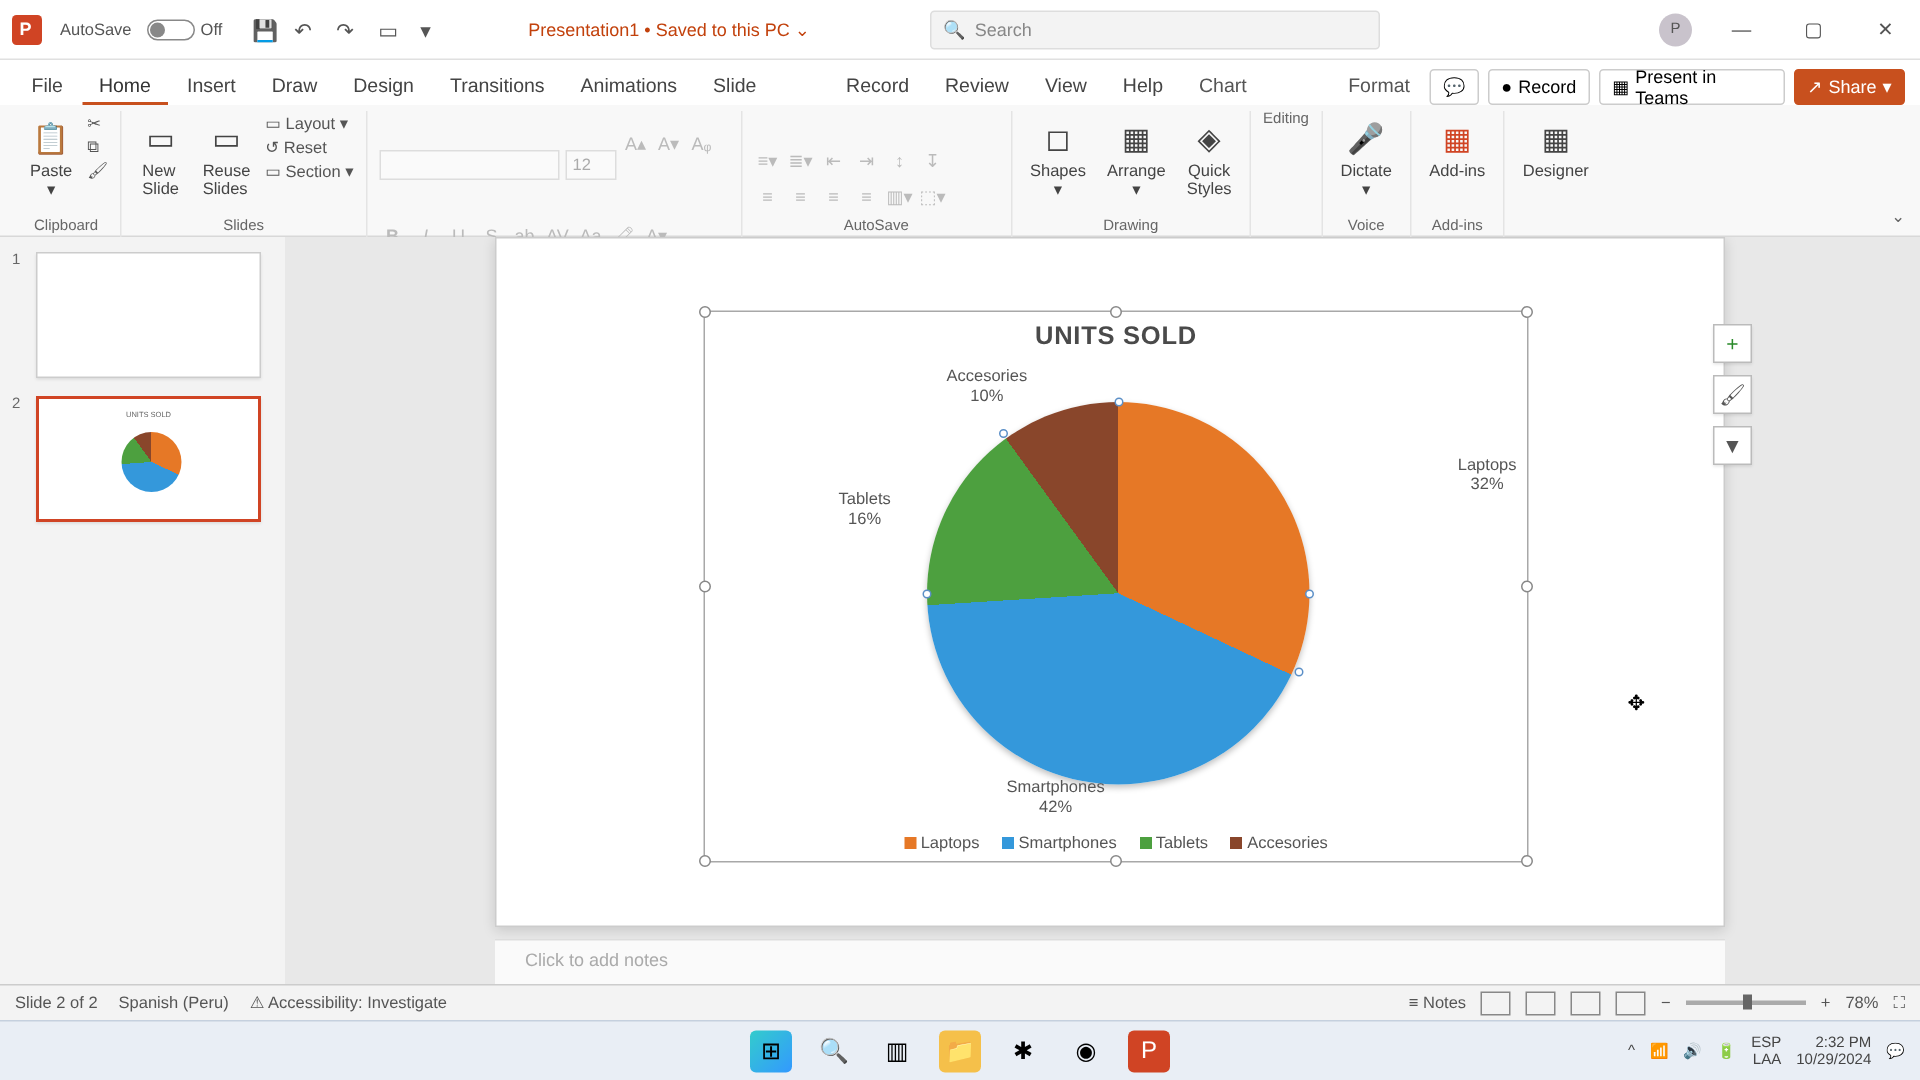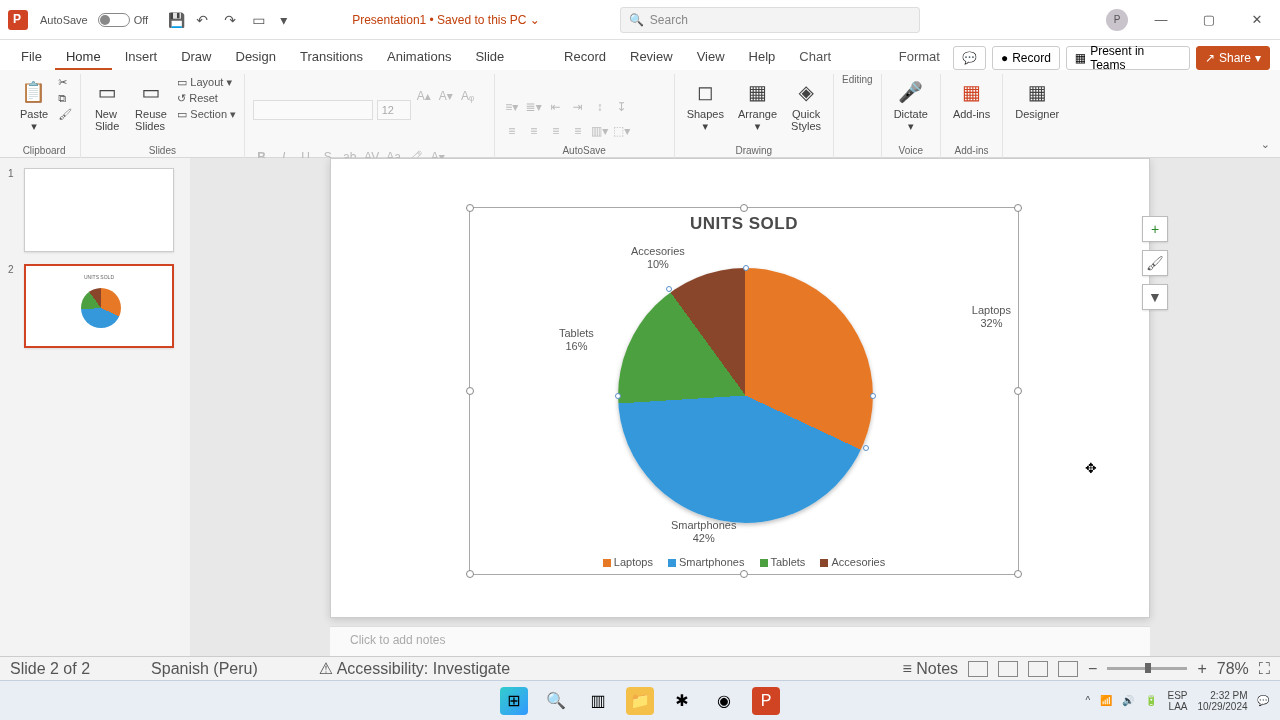--- a/index.html
+++ b/index.html
@@ -74,21 +74,21 @@
 .legend { position:absolute; bottom:6px; left:0; right:0; text-align:center; font-size:11px; color:#555; }
 .legend-item { display:inline-block; margin:0 6px; }
 .legend-sw { display:inline-block; width:8px; height:8px; margin-right:3px; vertical-align:middle; }
 
 .side-tools { position:absolute; top:58px; right:112px; display:flex; flex-direction:column; gap:8px; }
 .side-tool { width:26px; height:26px; background:#fff; border:1px solid #bbb; display:flex; align-items:center; justify-content:center; font-size:14px; color:#555; cursor:pointer; box-shadow:0 1px 2px rgba(0,0,0,.1); }
 
 .notes { position:absolute; bottom:0; left:140px; width:820px; height:30px; background:#fafafa; border-top:1px solid #ddd; padding:6px 20px; font-size:12px; color:#aaa; }
 
 
-.statusbar { position:absolute; bottom:0; left:0; right:0; height:24px; background:#f3f3f3; border-top:1px solid #ccc; display:flex; align-items:center; padding:0 10px; font-size:16px; color:#555;gap:47px; }
+.statusbar { position:absolute; bottom:0; left:0; right:0; height:24px; background:#f3f3f3; border-top:1px solid #ccc; display:flex; align-items:center; padding:0 10px; font-size:11px; color:#555; }
 .sb-right { margin-left:auto; display:flex; align-items:center; gap:10px; }
 .view-btn { width:20px; height:16px; border:1px solid #888; cursor:pointer; }
 .zoom-slider { width:80px; height:3px; background:#aaa; position:relative; }
 .zoom-slider::after { content:""; position:absolute; width:6px; height:10px; background:#666; top:-4px; left:38px; }
 
 
 .taskbar { position:absolute; bottom:0; left:0; right:0; height:40px; background:#e9eef5; border-top:1px solid #c5d0de; display:flex; align-items:center; justify-content:center; gap:14px; z-index:-1; }
 .statusbar { bottom:40px; }
 .workspace { bottom:64px; }
 .taskbar { z-index:5; }

